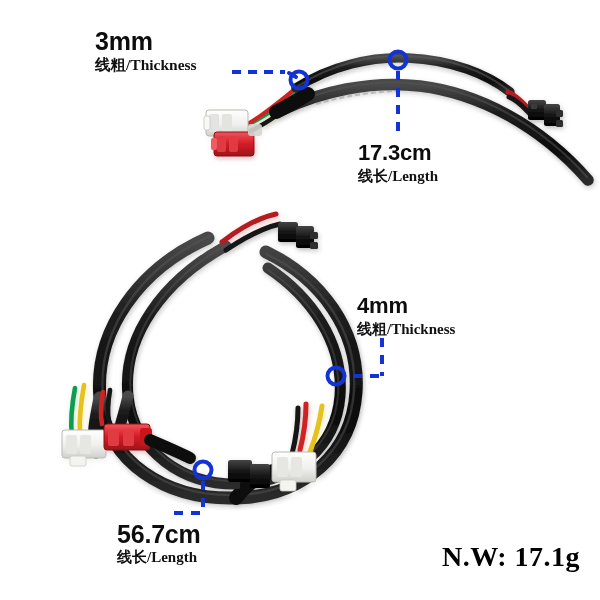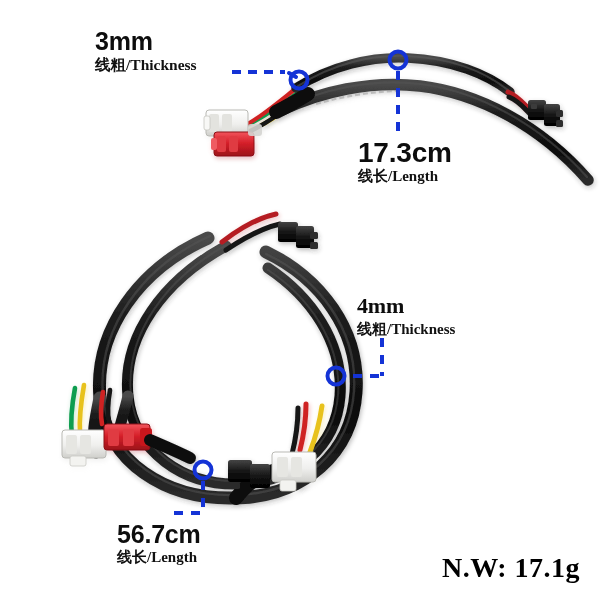--- a/index.html
+++ b/index.html
@@ -24,33 +24,33 @@
   }
   .callout .sub{
     font-weight:bold;color:#111111;white-space:nowrap;font-family:Liberation Serif, serif;
   }
 
   #callout-thickness-3mm{left:95px;top:27px;}
   #callout-thickness-3mm .big{font-size:25px;line-height:28px;}
   #callout-thickness-3mm .sub{font-size:15.5px;line-height:20px;}
 
   #callout-length-173{left:358px;top:140px;}
-  #callout-length-173 .big{font-size:28px;line-height:26px;}
+  #callout-length-173 .big{font-size:22px;line-height:26px;}
   #callout-length-173 .sub{font-size:15px;line-height:20px;}
 
   #callout-thickness-4mm{left:357px;top:293px;}
-  #callout-thickness-4mm .big{font-size:22px;line-height:26px;font-family:Liberation Serif, serif;}
+  #callout-thickness-4mm .big{font-size:22px;line-height:26px;}
   #callout-thickness-4mm .sub{font-size:15px;line-height:20px;}
 
   #callout-length-567{left:117px;top:521px;}
   #callout-length-567 .big{font-size:25px;line-height:26px;}
   #callout-length-567 .sub{font-size:15px;line-height:20px;}
 
   #net-weight{
-    position:absolute;right:20px;bottom:16px;
+    position:absolute;right:20px;bottom:27px;
     font-size:28px;font-weight:bold;color:#000;
     font-family:"Liberation Serif","DejaVu Serif",serif;
     white-space:nowrap;letter-spacing:0.5px;
   }
 </style>
 </head>
 <body>
 
 <div id="stage">
 

